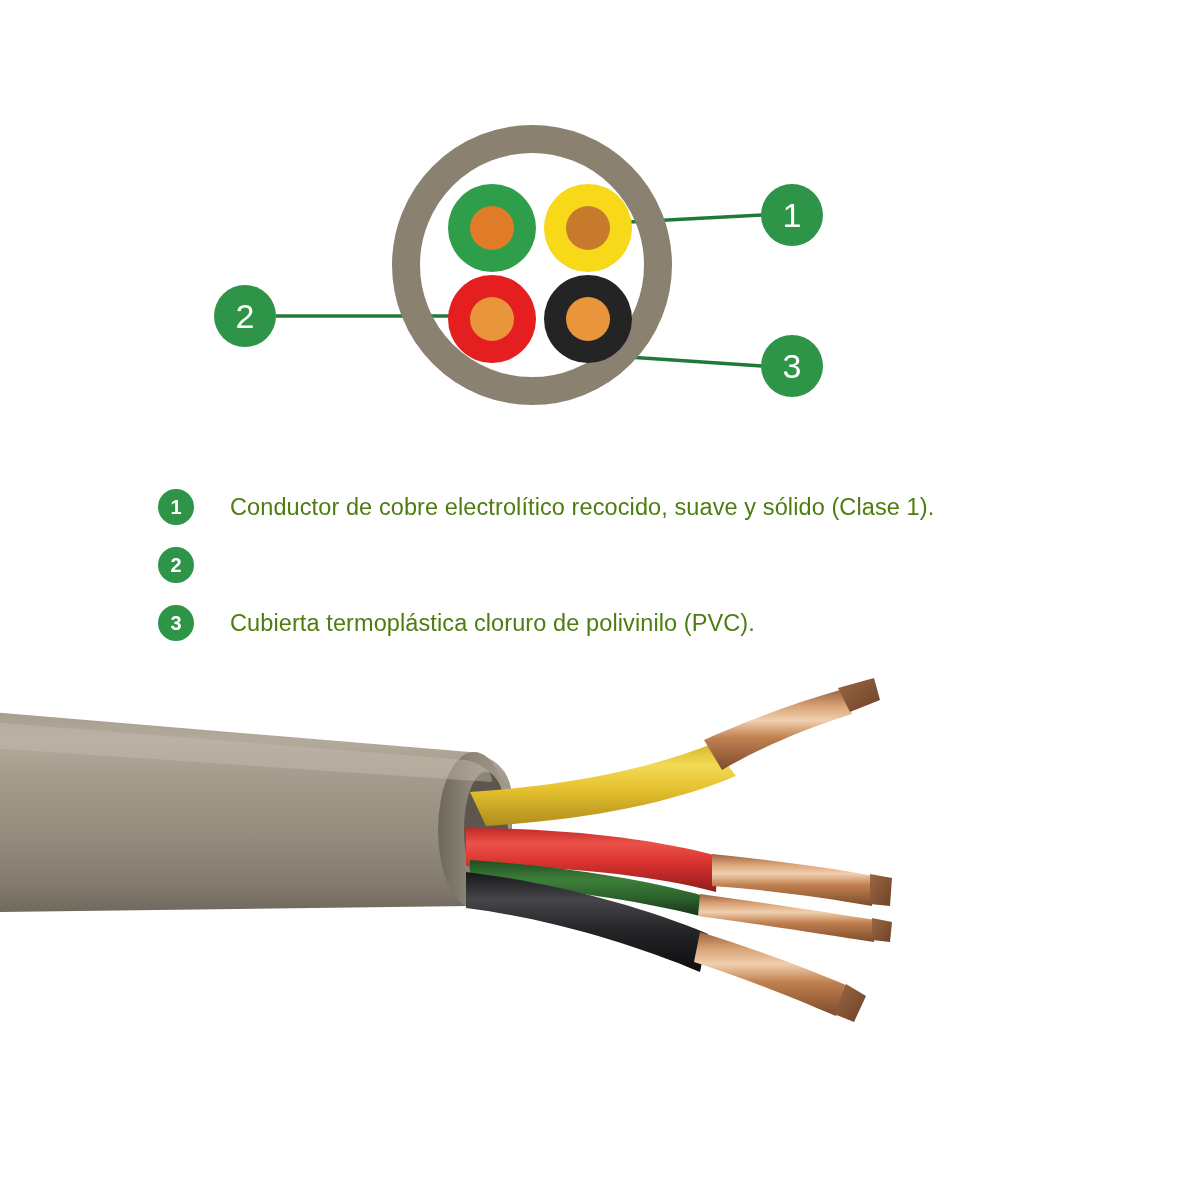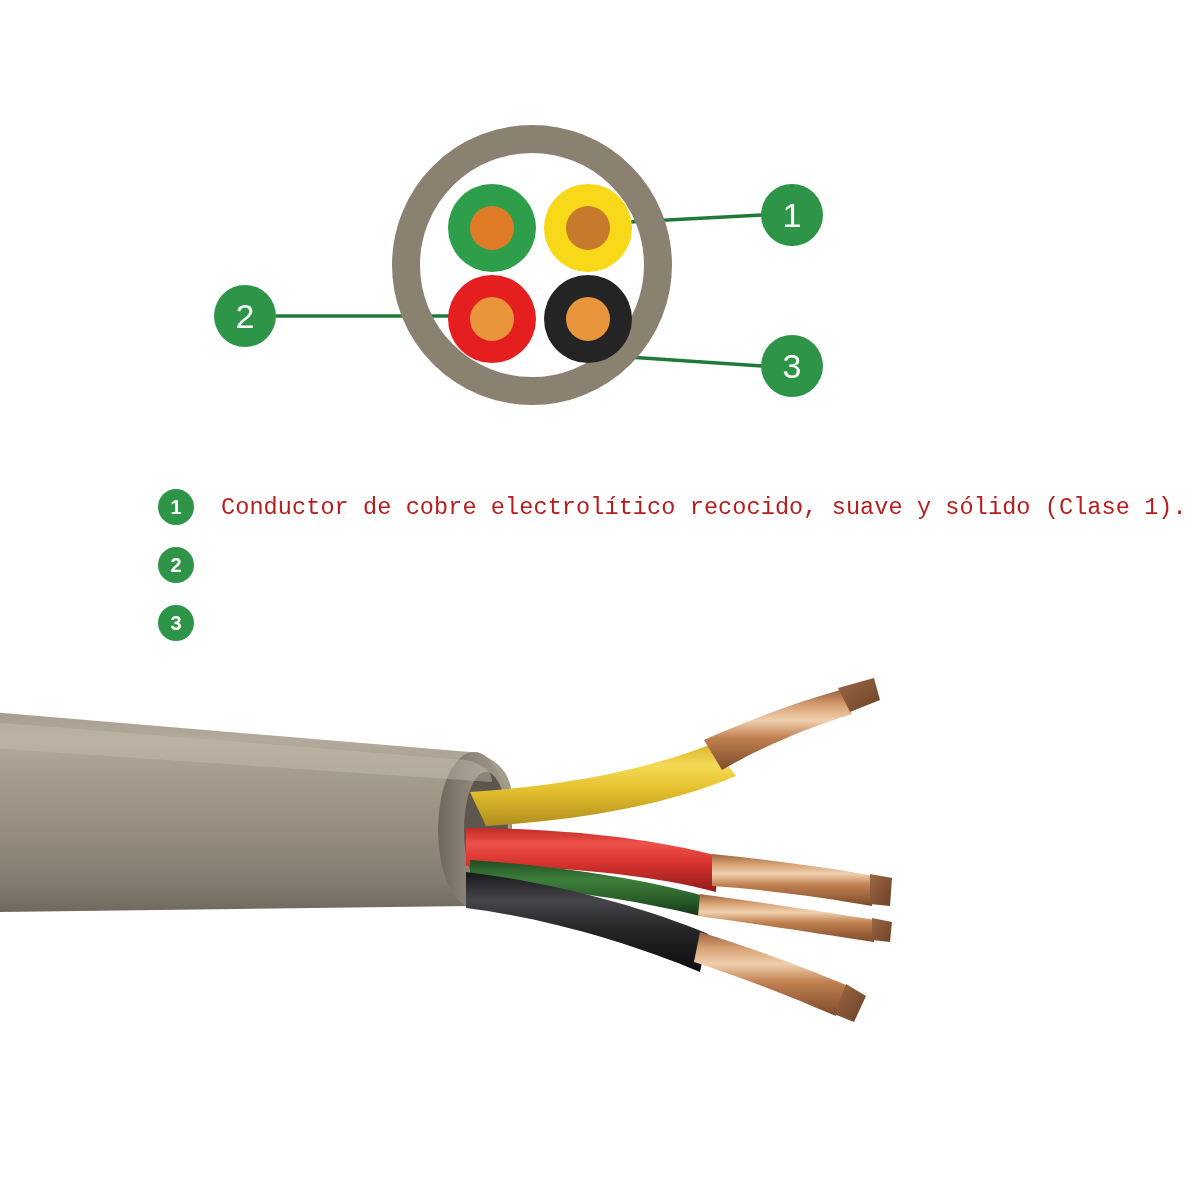--- a/index.html
+++ b/index.html
@@ -50,26 +50,25 @@
     border-radius: 50%;
     background: #2e9447;
     color: #ffffff;
     font-size: 20px;
     line-height: 36px;
     text-align: center;
     font-weight: 600;
     letter-spacing: 0;
   }
   .legend-text {
-    margin-left: 27px;
+    margin-left: 36px;
     font-size: 23.5px;
-    color: #b91c1c;
+    color: #4d7c0f;
     letter-spacing: 0.1px;
     white-space: nowrap;
-    font-family: Liberation Mono, monospace;
   }
 
   
   .photo-area {
     position: absolute;
     left: 0;
     top: 660px;
     width: 1200px;
     height: 400px;
   }
@@ -130,20 +129,21 @@
       <div class="legend-badge">1</div>
       <div class="legend-text">Conductor de cobre electrolítico recocido, suave y sólido (Clase 1).</div>
     </div>
 
     <div class="legend-row">
       <div class="legend-badge">2</div>
     </div>
 
     <div class="legend-row">
       <div class="legend-badge">3</div>
+      <div class="legend-text"> Cubierta termoplástica cloruro de polivinilo (PVC).</div>
     </div>
 
   </div>
 
   <div class="photo-area">
     <svg width="1200" height="400" viewBox="0 0 1200 400">
       <defs>
 
         <linearGradient id="jacketGrad" x1="0" y1="0" x2="0" y2="1">
           <stop offset="0%" stop-color="#a79e90"></stop>

